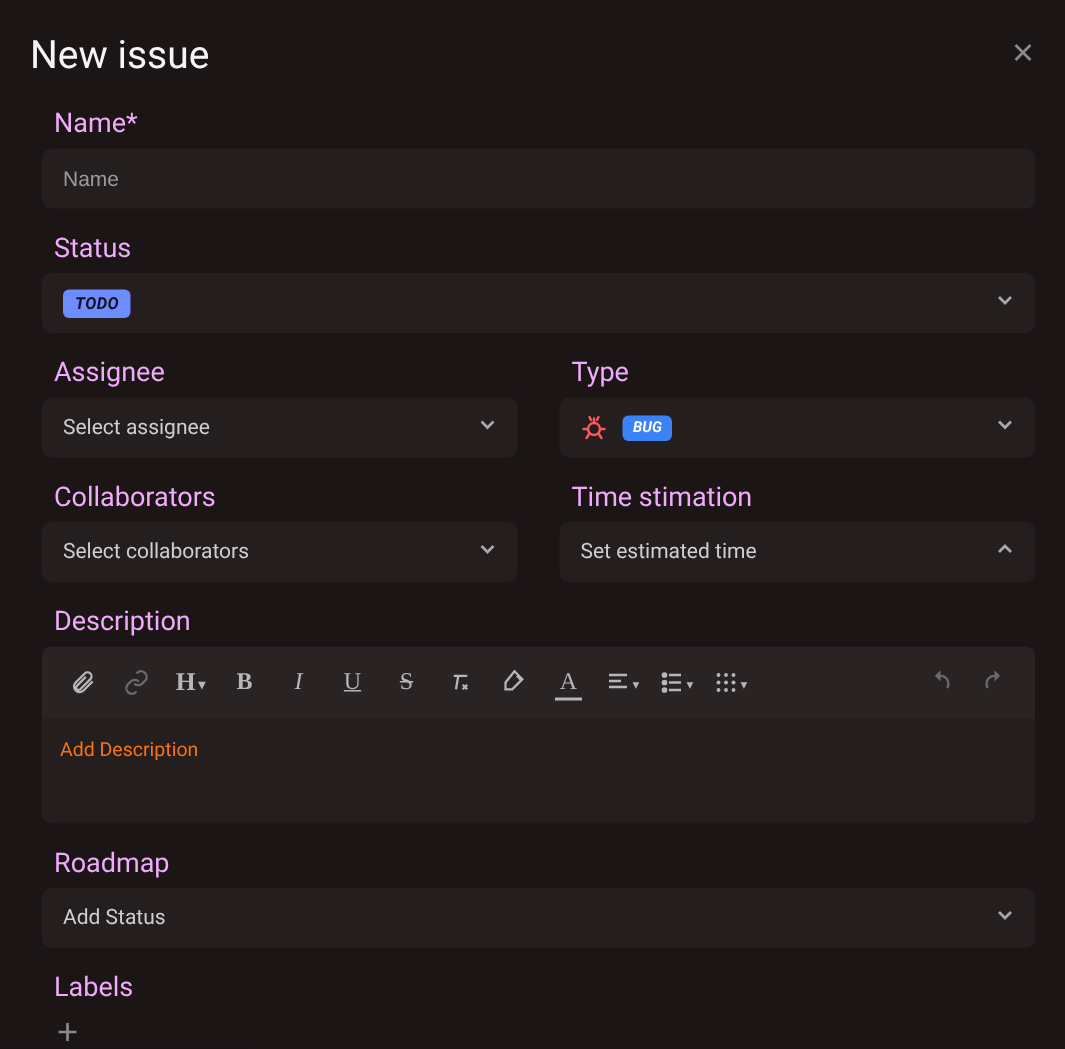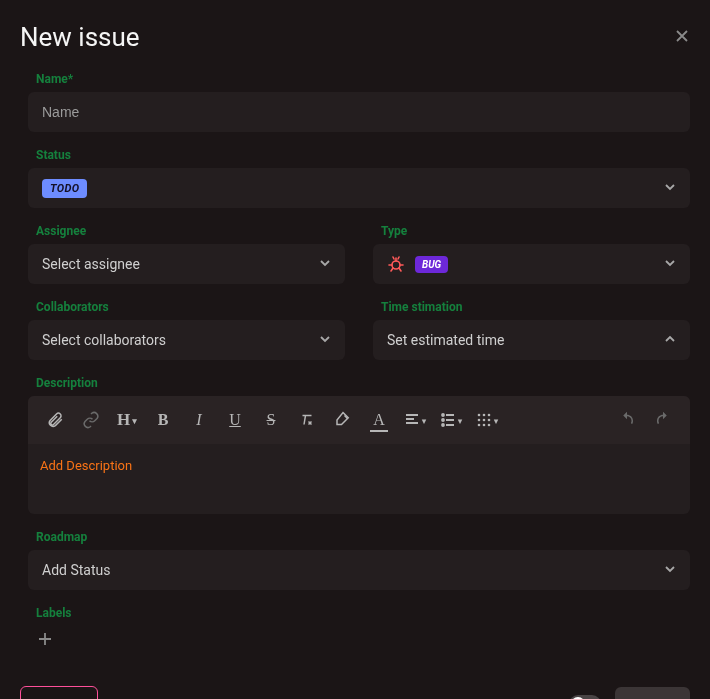--- a/index.html
+++ b/index.html
@@ -38,23 +38,23 @@
     margin-bottom: 16px;
   }
   .col {
     flex: 1;
     min-width: 0;
   }
   .col-full {
     width: 100%;
   }
   .field-label {
-    font-size: 12px;
-    color: #15803d;
-    font-weight: 700;
+    font-size: 18px;
+    color: #f0abfc;
+    font-weight: 400;
     margin-bottom: 6px;
     display: block;
     padding-left: 8px;
   }
   .input, .select {
     width: 100%;
     background: #241e1f;
     border: none;
     border-radius: 6px;
     color: #e8e8e8;
@@ -94,21 +94,21 @@
   .badge-low {
     background: #6fee6f;
     color: #0a2a0a;
     font-size: 11px;
     font-weight: 700;
     padding: 3px 8px;
     border-radius: 4px;
     border: 1px solid #4fc94f;
   }
   .badge-bug {
-    background: #6d28d9;
+    background: #3b82f6;
     color: #fff;
     font-size: 10px;
     font-weight: 700;
     padding: 3px 7px;
     border-radius: 4px;
   }
   .priority-icon svg, .bug-icon svg { display:block; }
   .editor {
     background: #241e1f;
     border-radius: 6px;

